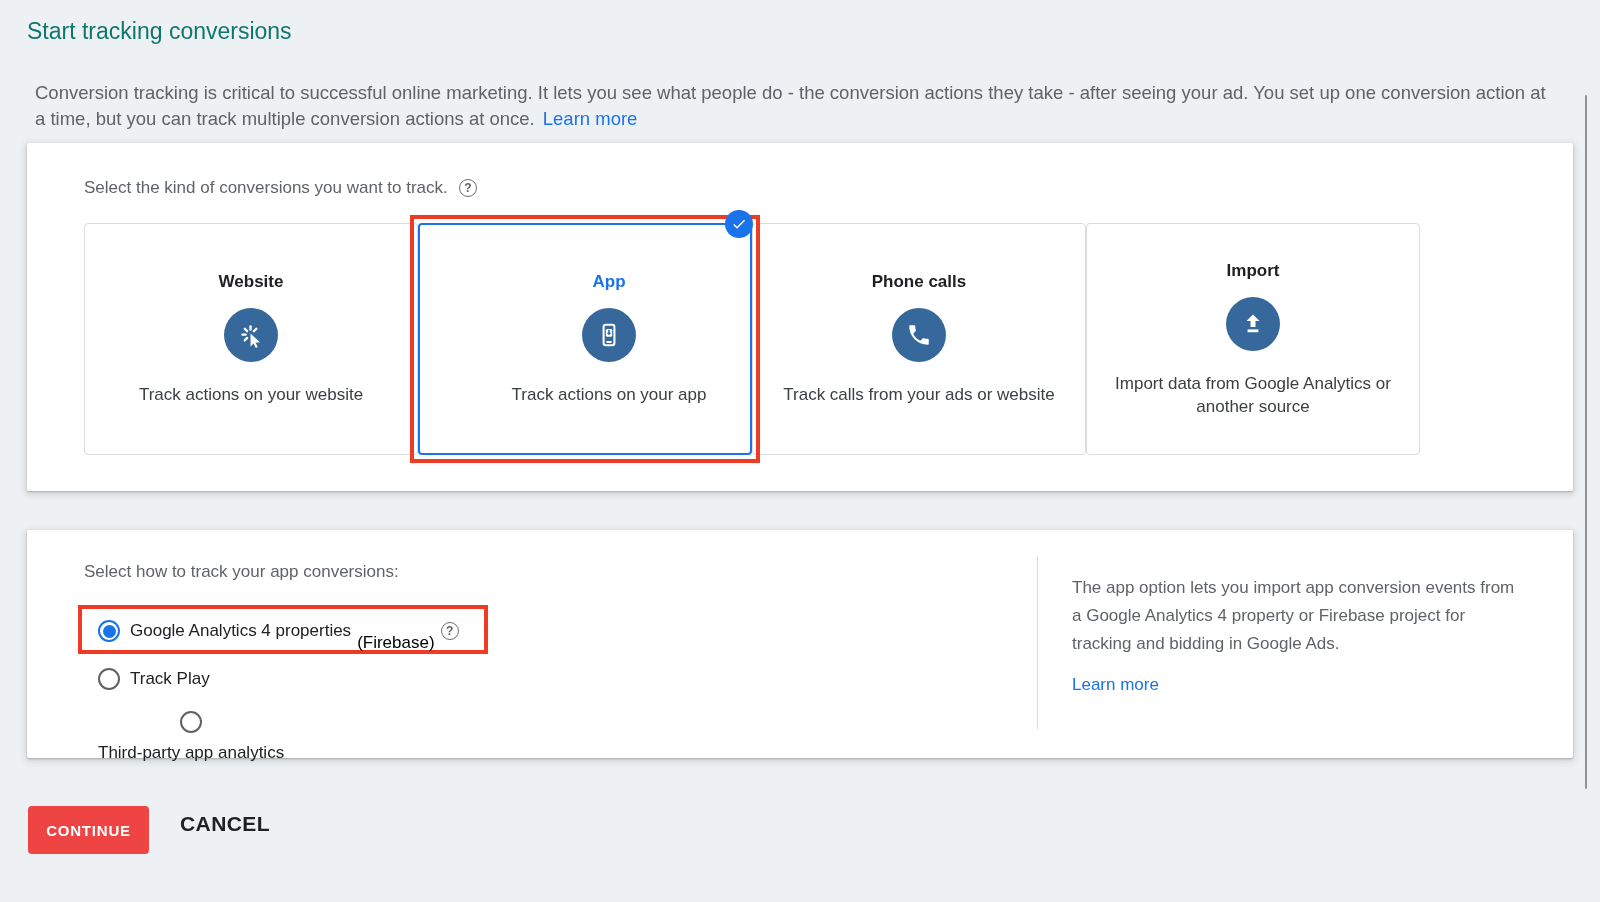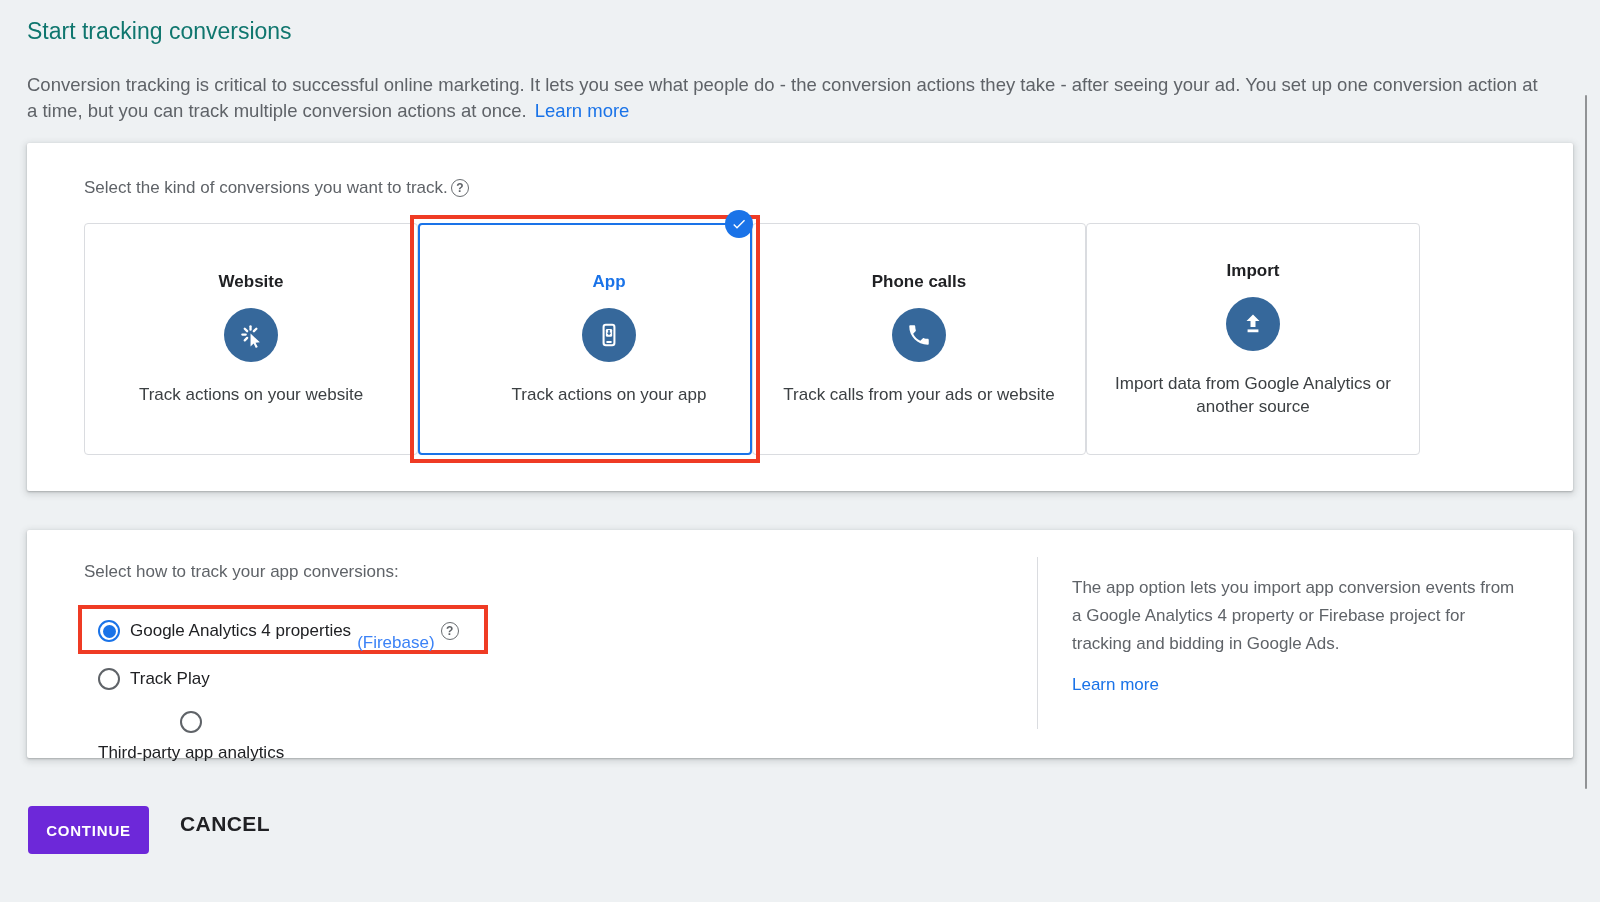--- a/index.html
+++ b/index.html
@@ -8,35 +8,35 @@
     width:1600px; height:902px; position:relative; overflow:hidden;
     background:#eef1f3;
     font-family:"Liberation Sans", sans-serif;
     color:#202124;
   }
   .page-title {
     position:absolute; left:27px; top:18px; margin:0;
     font-size:23px; font-weight:400; color:#0f766e;
   }
   .intro {
-    position:absolute; left:27px; top:72px; width:1522px; margin:0;
+    position:absolute; left:27px; top:72px; width:1522px; margin:8px;
     font-size:18.5px; line-height:26px; color:#5f6368;
   }
   .link { color:#1a73e8; text-decoration:none; cursor:pointer; }
   .intro .link { margin-left:8px; }
 
   .card {
     position:absolute; left:27px; width:1546px; background:#ffffff; border-radius:2px;
     box-shadow:0 1px 2px rgba(60,64,67,.30), 0 2px 6px 2px rgba(60,64,67,.15);
   }
   #kind-card { top:143px; height:348px; }
   #method-card { top:530px; height:228px; }
 
   .section-label {
-    position:absolute; display:flex; align-items:center; gap:3px;
+    position:absolute; display:flex; align-items:center; gap:11px;
     font-size:17px; color:#5f6368;
   }
   #kind-label { left:57px; top:35px; }
   #method-label { left:57px; top:32px; }
 
   .help {
     width:18px; height:18px; border:1.5px solid #696d71; border-radius:50%;
     display:inline-flex; align-items:center; justify-content:center;
     font-size:12px; font-weight:bold; color:#5f6368; flex:0 0 auto; cursor:pointer;
   }
@@ -73,38 +73,38 @@
   }
   .radio-outer {
     width:22px; height:22px; border-radius:50%; border:2.5px solid #5f6368;
     position:relative; flex:0 0 auto;
   }
   .radio-outer.checked { border-color:#1a73e8; }
   .radio-outer.checked::after {
     content:""; position:absolute; inset:2.5px; border-radius:50%; background:#1a73e8;
   }
   .radio-label { font-size:17px; color:#202124; display:flex; align-items:center; gap:6px; }
-  .radio-suffix { color:#3b82f6;margin-top:24px; }
+  .radio-suffix { color:#000000;margin-top:24px; }
   .radio-annotation {
     position:absolute; left:51px; top:75px; width:410px; height:49px;
     border:4px solid #ef3b24; pointer-events:none;
   }
 
   .v-divider {
     position:absolute; left:1010px; top:27px; width:1px; height:172px; background:#dadce0;
   }
   .info-panel {
     position:absolute; left:1045px; top:44px; width:452px;
     font-size:17px; line-height:28px; color:#5f6368;
   }
   .info-panel .link { display:inline-block; margin-top:13px; font-size:17px; }
 
   .btn-continue {
     position:absolute; left:28px; top:806px; width:121px; height:48px;
-    background:#6d28d9; color:#ffffff; border:none; border-radius:4px;
+    background:#ef4444; color:#ffffff; border:none; border-radius:4px;
     font-family:"Liberation Sans", sans-serif;
     font-size:15px; font-weight:bold; letter-spacing:.8px; cursor:pointer;
   }
   .btn-cancel {
     position:absolute; left:172px; top:800px; height:48px; padding:0 8px;
     background:none; border:none; display:flex; align-items:center;
     font-family:"Liberation Sans", sans-serif;
     font-size:21px; font-weight:bold; letter-spacing:.4px; color:#202124; cursor:pointer;
   }
   .scroll-thumb {

